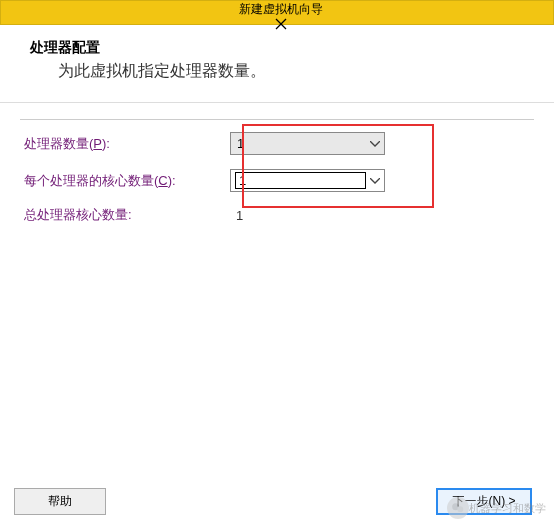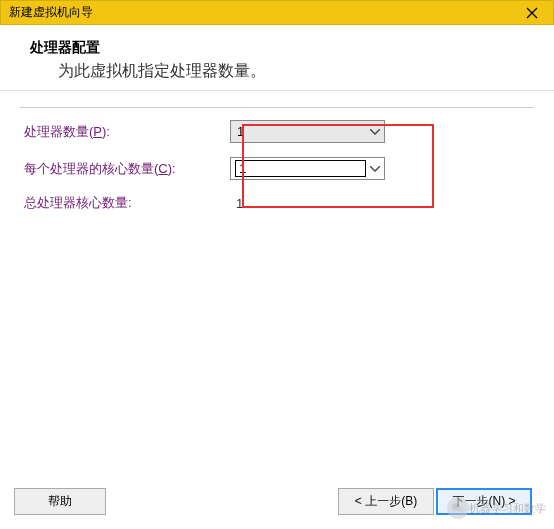--- a/index.html
+++ b/index.html
@@ -13,31 +13,32 @@
       position: relative;
     }
     .titlebar {
       background: #f2c512;
       height: 25px;
       display: flex;
       align-items: center;
       justify-content: space-between;
       padding-left: 8px;
       border: 1px solid #d4af10;
+      flex-direction: column;
     }
     .titlebar-title { font-size: 12px; color: #000; }
     .close-btn {
       width: 42px; height: 23px;
       display: flex; align-items: center; justify-content: center;
       cursor: pointer;
     }
     .close-btn svg { width: 12px; height: 12px; }
     .header {
       background: #fff;
-      padding: 14px 20px 8px 30px;
+      padding: 14px 20px 20px 30px;
       border-bottom: 1px solid #ddd;
     }
     .header-title { font-size: 14px; font-weight: bold; color: #000; margin-bottom: 4px; }
     .header-subtitle { font-size: 16px; color: #333; margin-left: 28px; }
     .content {
       padding: 16px 20px 0 20px;
       position: relative;
       height: 348px;
     }
     .group-label { font-size: 13px; color: #333; margin-bottom: 2px; }
@@ -191,21 +192,20 @@
     <div class="row-label">总处理器核心数量:</div>
     <div class="total-value">1</div>
   </div>
 </div>
 
 <div class="highlight-box"></div>
 
 <div class="footer">
   <div class="btn help">帮助</div>
   <div class="spacer"></div>
-  <div class="btn back">&lt; 上一步(B)</div>
   <div class="btn next">下一步(N) &gt;</div>
 </div>
 
 <div class="wechat-overlay">
   <div class="wechat-icon">
     <svg width="14" height="14" viewBox="0 0 24 24">
         <circle cx="8" cy="10" r="6" fill="#aaa"></circle>
         <circle cx="16" cy="14" r="5" fill="#bbb"></circle>
       </svg>
   </div>

